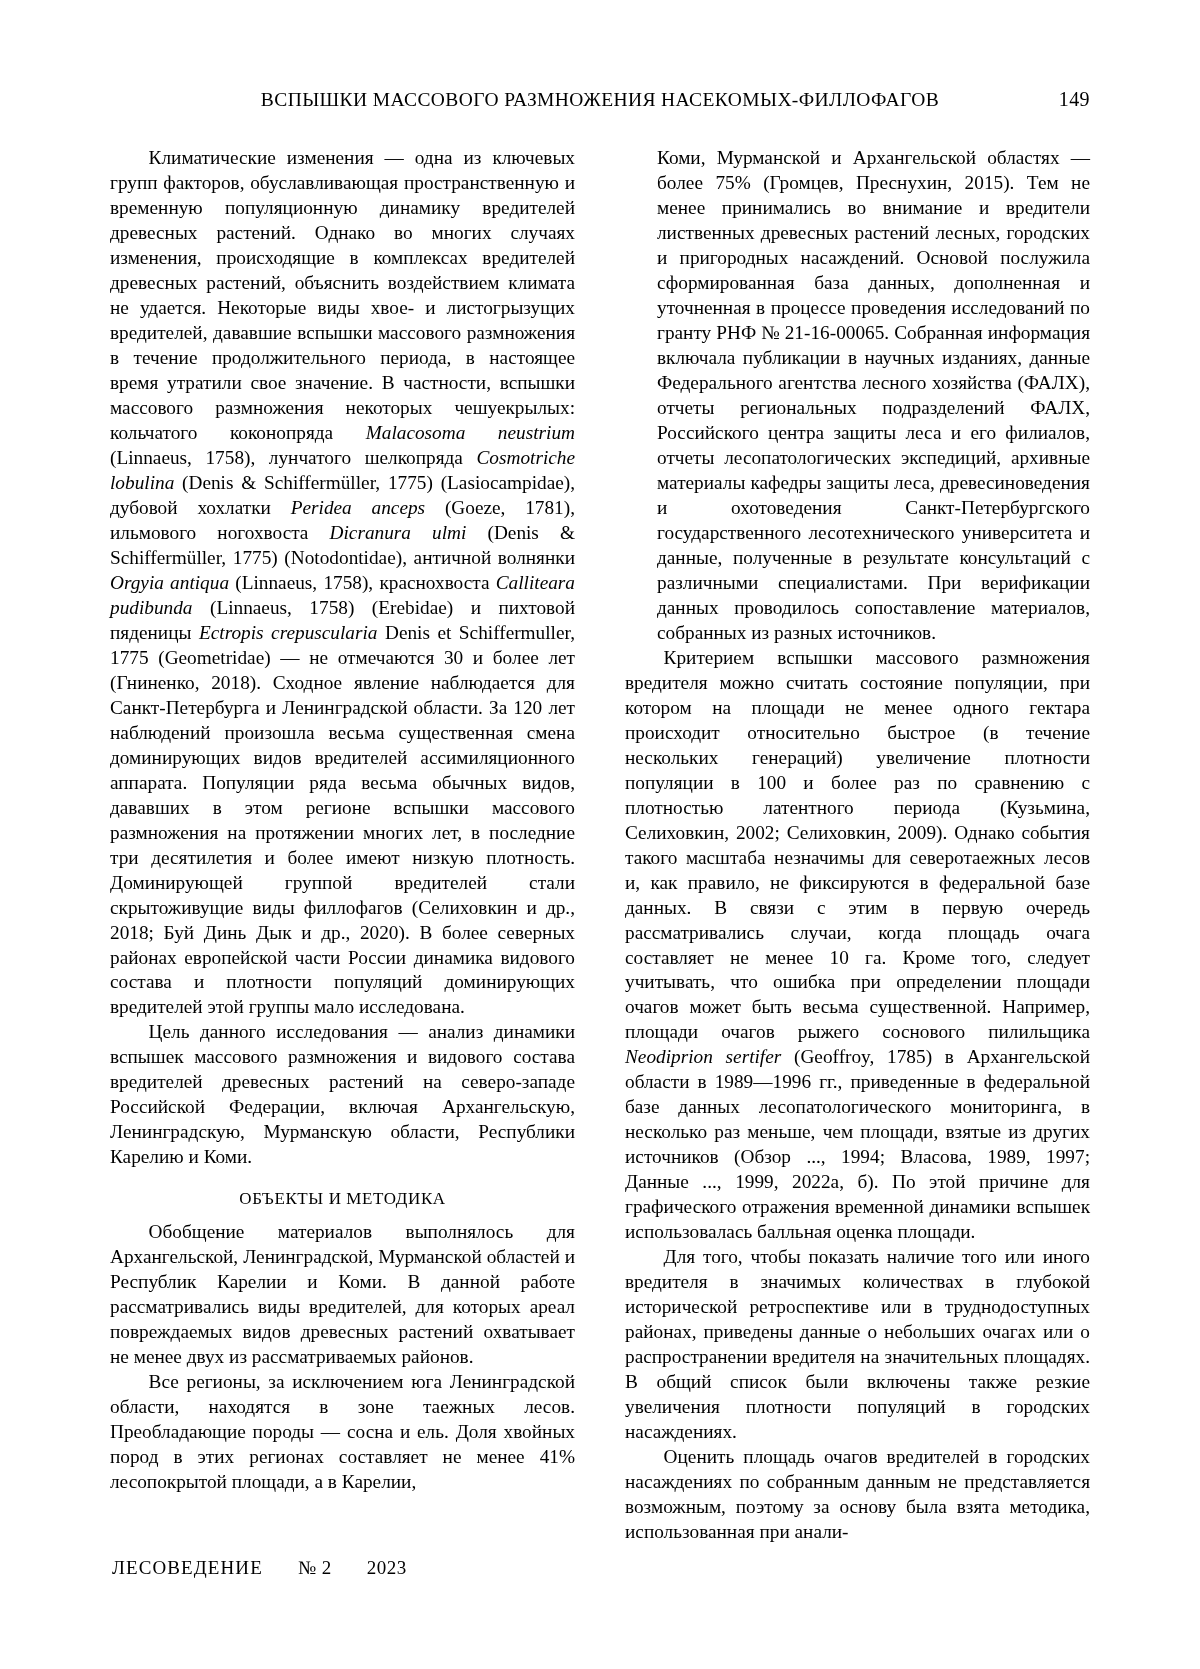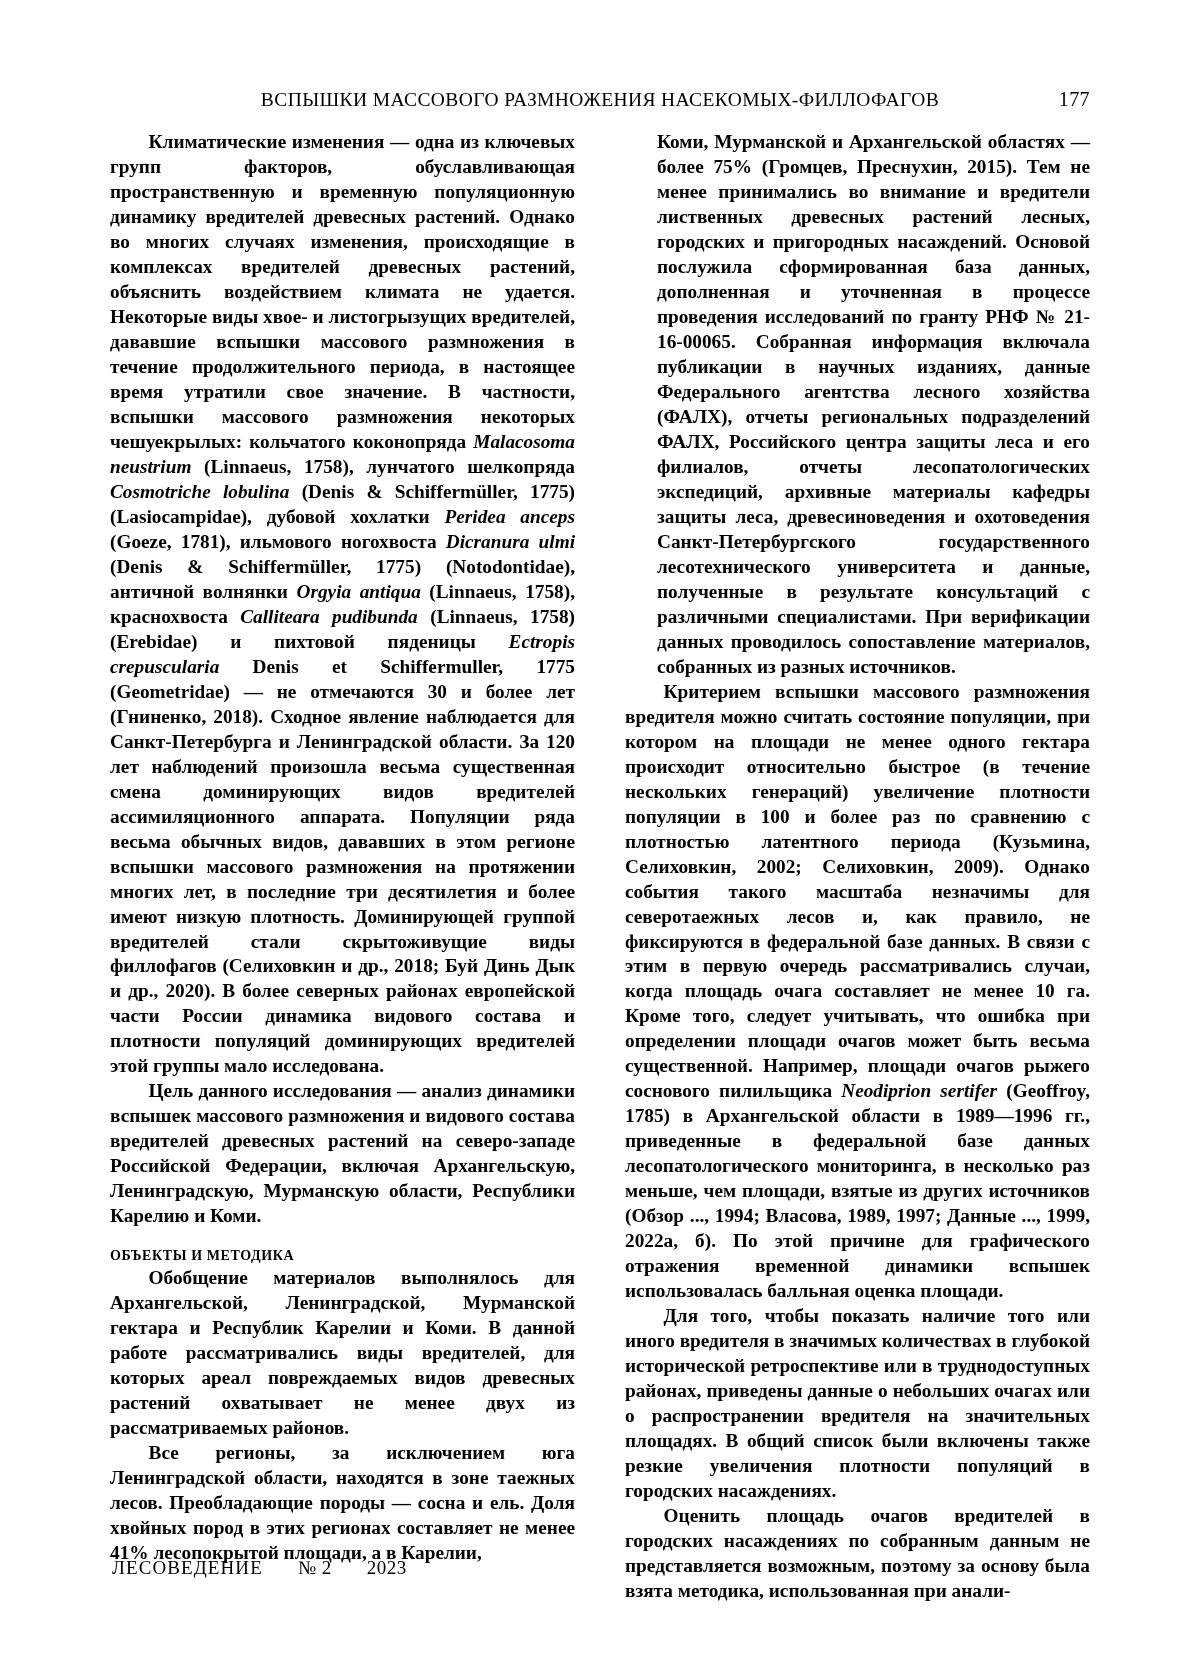--- a/index.html
+++ b/index.html
@@ -47,39 +47,39 @@
   }
   .columns {
     position: absolute;
     left: 110px;
     top: 128px;
     width: 980px;
     height: 1360px;
   }
   .col {
     position: absolute;
-    top: 2px;
+    top: 18px;
     width: 465px;
     font-size: 19.3px;
     line-height: 1.295;
     text-align: justify;
     text-justify: inter-word;
     hyphens: manual;
-    font-weight: bold;
   }
   .col-left { left: 0; }
   .col-right { left: 515px; }
   p {
     margin: 0;
     text-indent: 2.0em;
   }
   p.noindent { text-indent: 0; margin-left: 32px; }
   .sec-head {
-    margin: 18px 0 1px 0;
-    font-size: 14px;
+    text-align: center;
+    margin: 18px 0 10px 0;
+    font-size: 17px;
     letter-spacing: 0.6px;
     text-indent: 0;
   }
   i { font-style: italic; }
   .footer {
     position: absolute;
     left: 112px;
     bottom: 90px;
     font-size: 19px;
     letter-spacing: 0.5px;
@@ -89,33 +89,33 @@
   }
   .footer .f-journal { letter-spacing: 1.1px; }
 </style>
 </head>
 <body>
 
 <div class="page">
 
   <div class="running-head">
     <div class="rh-title">ВСПЫШКИ МАССОВОГО РАЗМНОЖЕНИЯ НАСЕКОМЫХ-ФИЛЛОФАГОВ</div>
-    <div class="rh-page">177</div>
+    <div class="rh-page">149</div>
   </div>
 
   <div class="columns">
 
     <div class="col col-left">
       <p><span>Климатические изменения — одна из ключевых групп факторов, обуславливающая пространственную и временную популяционную динамику вредителей древесных растений. Однако во многих случаях изменения, происходящие в комплексах вредителей древесных растений, объяснить воздействием климата не удается. Некоторые виды хвое- и листогрызущих вредителей, дававшие вспышки массового размножения в течение продолжительного периода, в настоящее время утратили свое значение. В частности, вспышки массового размножения некоторых чешуекрылых: кольчатого коконопряда </span><i>Malacosoma neustrium</i><span> (Linnaeus, 1758), лунчатого шелкопряда </span><i>Cosmotriche lobulina</i><span> (Denis &amp; Schiffermüller, 1775) (Lasiocampidae), дубовой хохлатки </span><i>Peridea anceps</i><span> (Goeze, 1781), ильмового ногохвоста </span><i>Dicranura ulmi</i><span> (Denis &amp; Schiffermüller, 1775) (Notodontidae), античной волнянки </span><i>Orgyia antiqua</i><span> (Linnaeus, 1758), краснохвоста </span><i>Calliteara pudibunda</i><span> (Linnaeus, 1758) (Erebidae) и пихтовой пяденицы </span><i>Ectropis crepuscularia</i><span> Denis et Schiffermuller, 1775 (Geometridae) — не отмечаются 30 и более лет (Гниненко, 2018). Сходное явление наблюдается для Санкт-Петербурга и Ленинградской области. За 120 лет наблюдений произошла весьма существенная смена доминирующих видов вредителей ассимиляционного аппарата. Популяции ряда весьма обычных видов, дававших в этом регионе вспышки массового размножения на протяжении многих лет, в последние три десятилетия и более имеют низкую плотность. Доминирующей группой вредителей стали скрытоживущие виды филлофагов (Селиховкин и др., 2018; Буй Динь Дык и др., 2020). В более северных районах европейской части России динамика видового состава и плотности популяций доминирующих вредителей этой группы мало исследована.</span></p>
 
       <p>Цель данного исследования — анализ динамики вспышек массового размножения и видового состава вредителей древесных растений на северо-западе Российской Федерации, включая Архангельскую, Ленинградскую, Мурманскую области, Республики Карелию и Коми.</p>
 
       <p class="sec-head">ОБЪЕКТЫ И МЕТОДИКА</p>
 
-      <p>Обобщение материалов выполнялось для Архангельской, Ленинградской, Мурманской гектара и Республик Карелии и Коми. В данной работе рассматривались виды вредителей, для которых ареал повреждаемых видов древесных растений охватывает не менее двух из рассматриваемых районов.</p>
+      <p>Обобщение материалов выполнялось для Архангельской, Ленинградской, Мурманской областей и Республик Карелии и Коми. В данной работе рассматривались виды вредителей, для которых ареал повреждаемых видов древесных растений охватывает не менее двух из рассматриваемых районов.</p>
 
       <p>Все регионы, за исключением юга Ленинградской области, находятся в зоне таежных лесов. Преобладающие породы — сосна и ель. Доля хвойных пород в этих регионах составляет не менее 41% лесопокрытой площади, а в Карелии,</p>
     </div>
 
     <div class="col col-right">
       <p class="noindent">Коми, Мурманской и Архангельской областях — более 75% (Громцев, Преснухин, 2015). Тем не менее принимались во внимание и вредители лиственных древесных растений лесных, городских и пригородных насаждений. Основой послужила сформированная база данных, дополненная и уточненная в процессе проведения исследований по гранту РНФ № 21-16-00065. Собранная информация включала публикации в научных изданиях, данные Федерального агентства лесного хозяйства (ФАЛХ), отчеты региональных подразделений ФАЛХ, Российского центра защиты леса и его филиалов, отчеты лесопатологических экспедиций, архивные материалы кафедры защиты леса, древесиноведения и охотоведения Санкт-Петербургского государственного лесотехнического университета и данные, полученные в результате консультаций с различными специалистами. При верификации данных проводилось сопоставление материалов, собранных из разных источников.</p>
 
       <p><span>Критерием вспышки массового размножения вредителя можно считать состояние популяции, при котором на площади не менее одного гектара происходит относительно быстрое (в течение нескольких генераций) увеличение плотности популяции в 100 и более раз по сравнению с плотностью латентного периода (Кузьмина, Селиховкин, 2002; Селиховкин, 2009). Однако события такого масштаба незначимы для северотаежных лесов и, как правило, не фиксируются в федеральной базе данных. В связи с этим в первую очередь рассматривались случаи, когда площадь очага составляет не менее 10 га. Кроме того, следует учитывать, что ошибка при определении площади очагов может быть весьма существенной. Например, площади очагов рыжего соснового пилильщика </span><i>Neodiprion sertifer</i><span> (Geoffroy, 1785) в Архангельской области в 1989—1996 гг., приведенные в федеральной базе данных лесопатологического мониторинга, в несколько раз меньше, чем площади, взятые из других источников (Обзор ..., 1994; Власова, 1989, 1997; Данные ..., 1999, 2022а, б). По этой причине для графического отражения временной динамики вспышек использовалась балльная оценка площади.</span></p>
 
       <p>Для того, чтобы показать наличие того или иного вредителя в значимых количествах в глубокой исторической ретроспективе или в труднодоступных районах, приведены данные о небольших очагах или о распространении вредителя на значительных площадях. В общий список были включены также резкие увеличения плотности популяций в городских насаждениях.</p>

